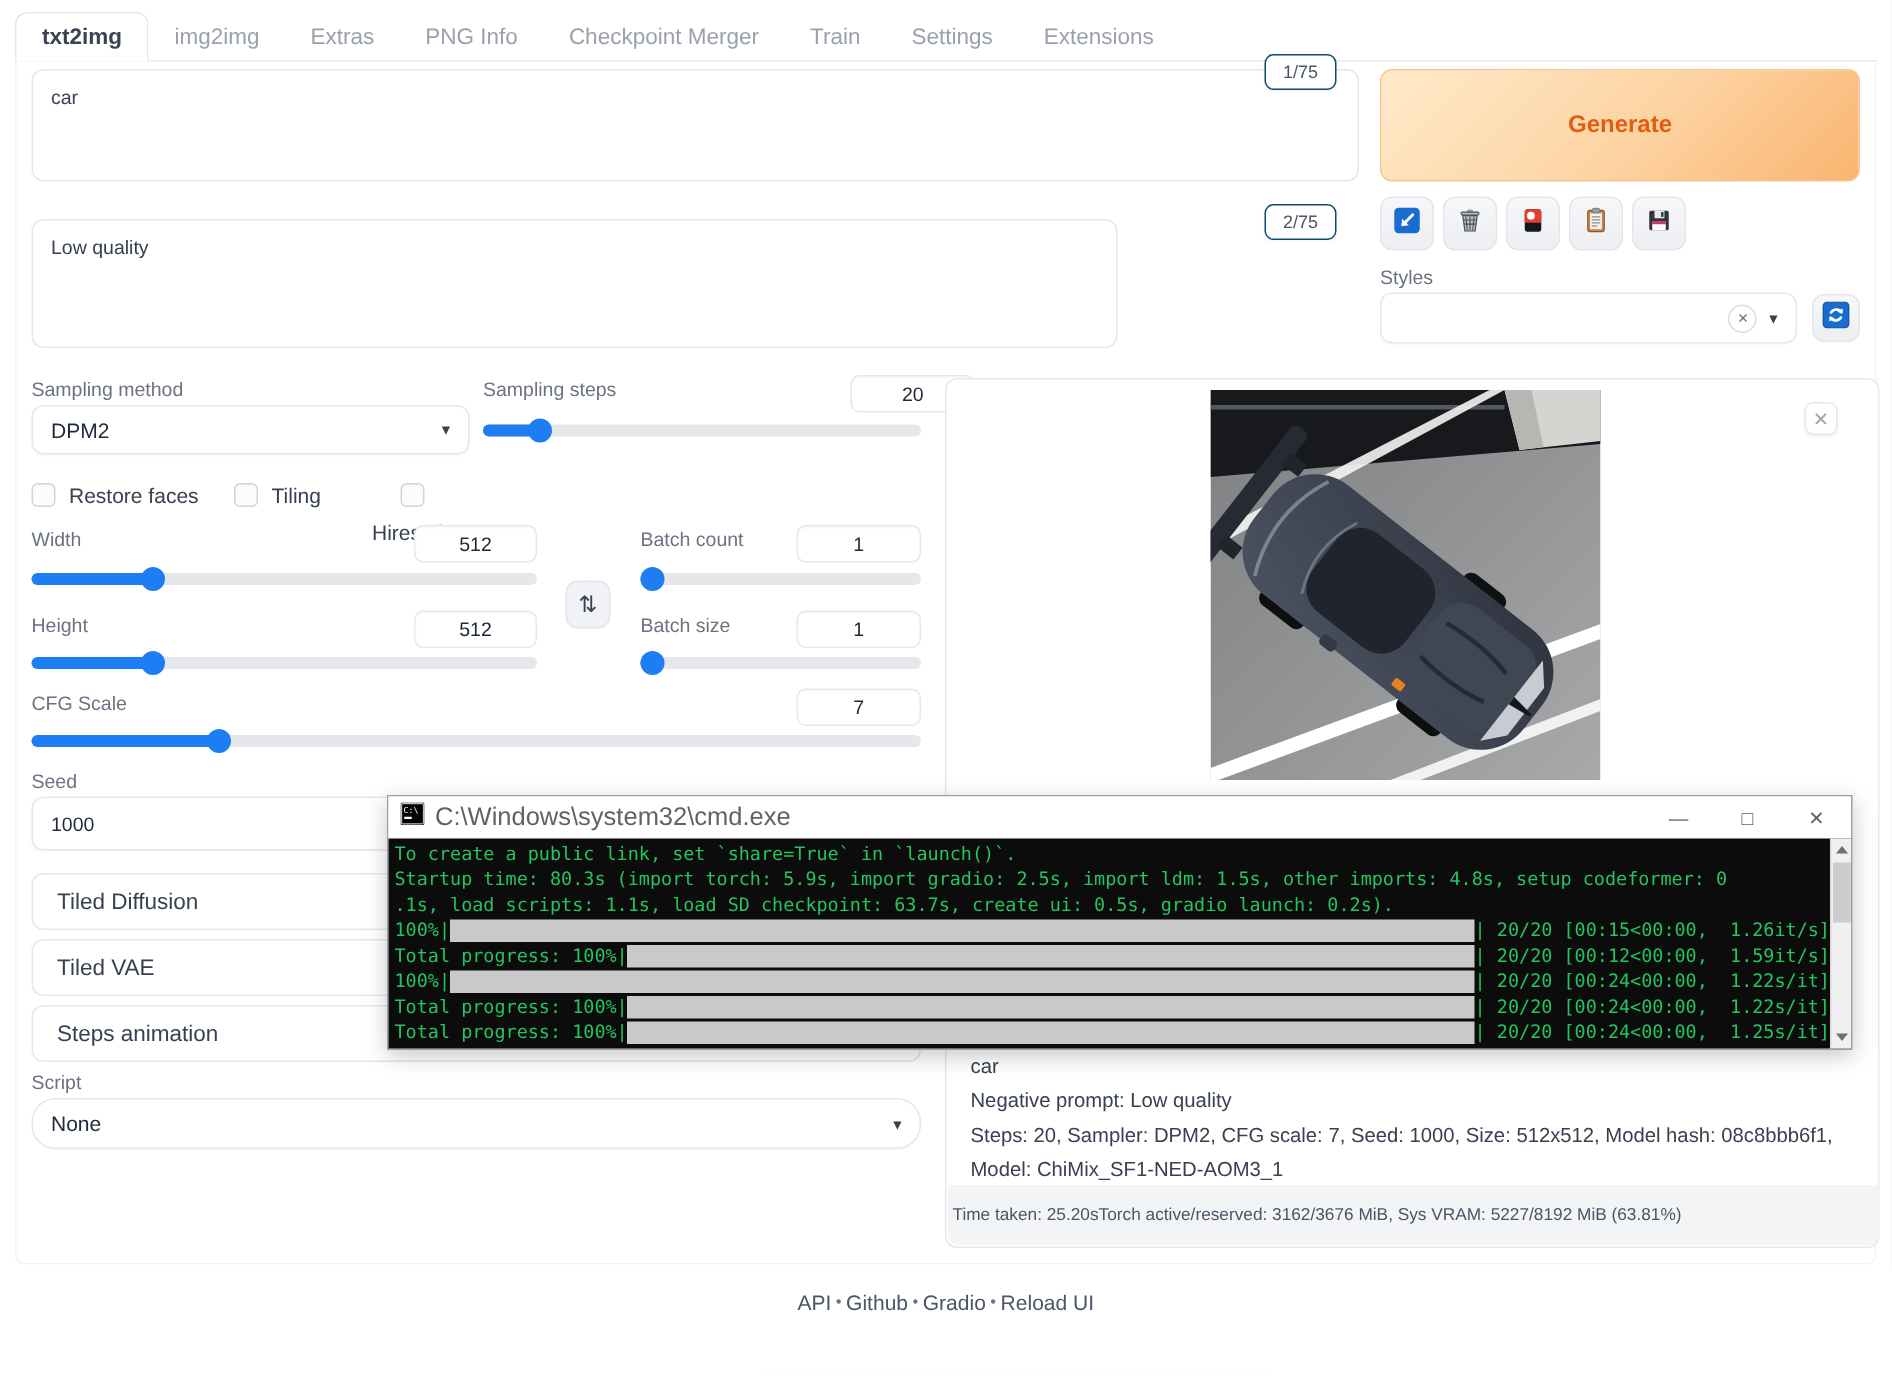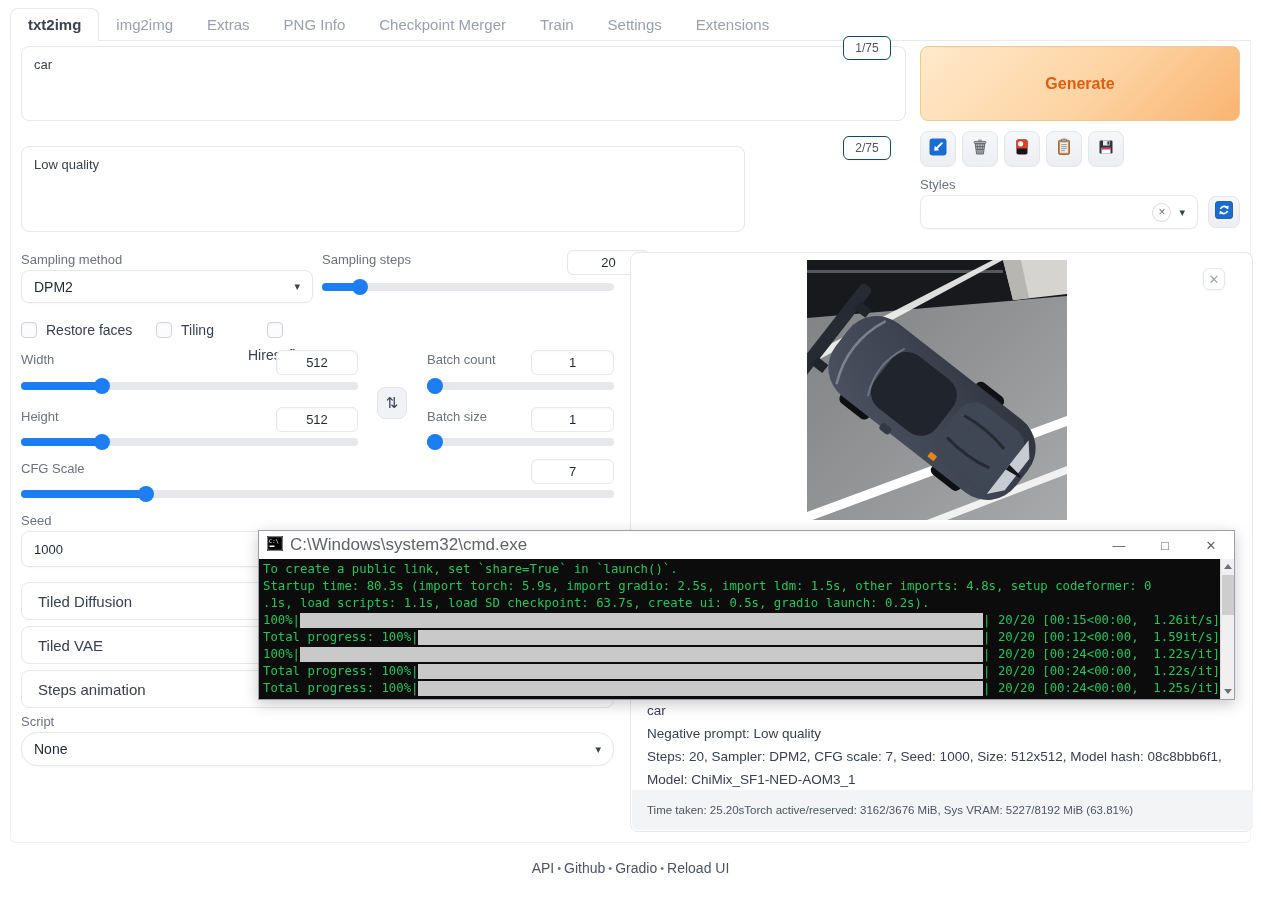--- a/index.html
+++ b/index.html
@@ -60,21 +60,21 @@
                border:1px solid #e5e7eb; border-radius:8px; background:#fff; }
   .close-btn { position:absolute; right:27px; top:15px; width:22px; height:22px;
                border:1px solid #e5e7eb; border-radius:6px; background:#fff; color:#9ca3af;
                font-size:13px; display:flex; align-items:center; justify-content:center;
                cursor:pointer; box-shadow:0 1px 2px rgba(0,0,0,.05); }
   .gen-image { position:absolute; left:176px; top:7px; width:260px; height:260px; }
   .gen-info { position:absolute; left:16px; top:446px; width:591px; font-size:13.5px;
               color:#374151; line-height:23px; }
   .time-strip { position:absolute; left:1px; bottom:1px; width:621px; height:40px;
                 background:#f3f4f6; border-radius:0 0 7px 7px; display:flex;
-                align-items:center; padding:0 15px; font-size:11.5px; color:#4b5563; }
+                align-items:center; padding:0 3px; font-size:11.5px; color:#4b5563; }
 
   
   .cmd { position:absolute; left:258px; top:530px; width:977px; height:170px;
          border:1px solid #9aa0a6; background:#fff; box-shadow:0 4px 14px rgba(0,0,0,.22);
          z-index:10; }
   .cmd-titlebar { position:relative; height:28px; background:#fff; display:flex;
                   align-items:center; padding-left:8px; }
   .cmd-title { font-size:17px; color:#5f6368; margin-left:7px; }
   .cmd-btns { position:absolute; right:0; top:0; height:28px; display:flex; }
   .cmd-btn { width:46px; height:28px; display:flex; align-items:center; justify-content:center;

